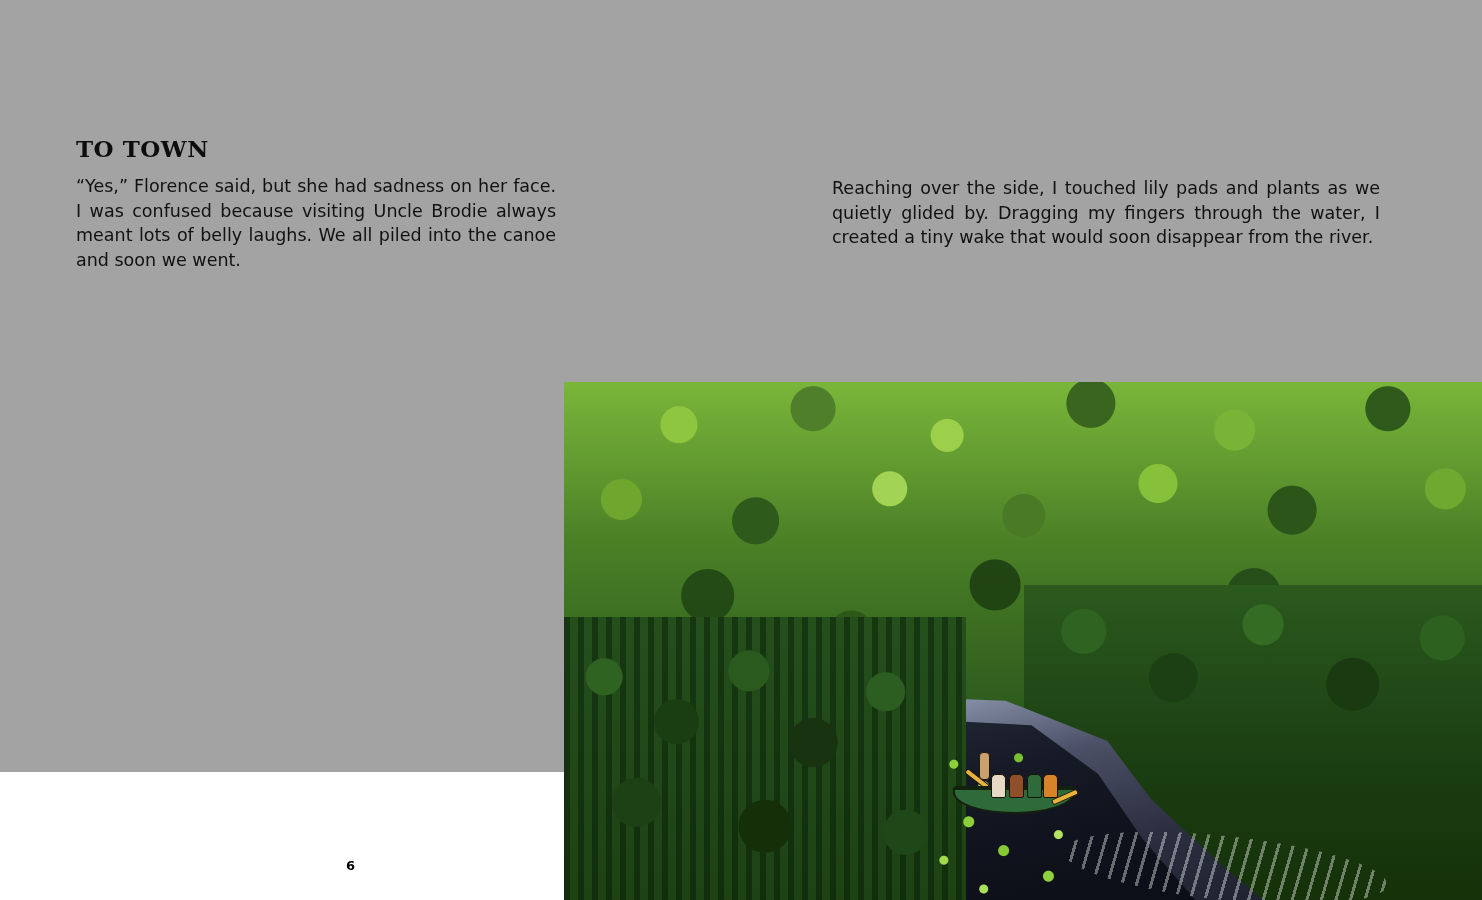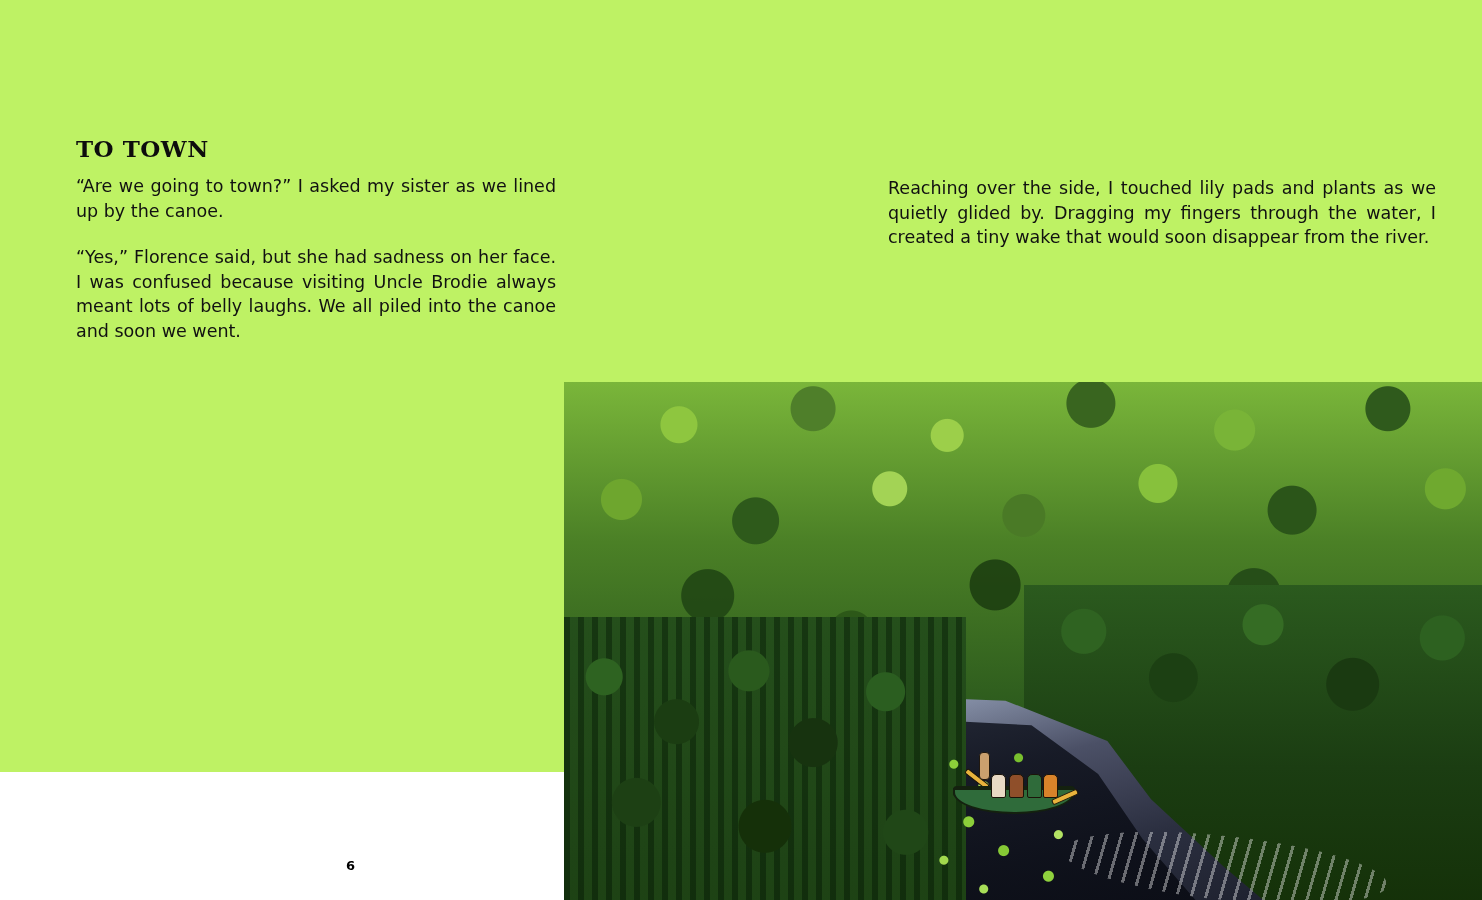--- a/index.html
+++ b/index.html
@@ -11,21 +11,21 @@
     width: 1482px;
     height: 900px;
     overflow: hidden;
     font-family: "DejaVu Sans", sans-serif;
     color: #000000;
   }
   .page {
     position: relative;
     width: 1482px;
     height: 772px;
-    background: #bef264;
+    background: #a3a3a3;
   }
 
   
   .chapter-title {
     position: absolute;
     left: 76px;
     top: 120px;
     font-family: "DejaVu Serif", serif;
     font-size: 23px;
     font-weight: bold;
@@ -33,21 +33,21 @@
     color: #0d0d0d;
   }
   .col-left {
     position: absolute;
     left: 76px;
     top: 174px;
     width: 480px;
   }
   .col-right {
     position: absolute;
-    left: 888px;
+    left: 832px;
     top: 176px;
     width: 548px;
   }
   .body-par {
     font-family: "DejaVu Sans", sans-serif;
     font-size: 17.5px;
     line-height: 24.5px;
     text-align: justify;
     color: #111111;
     margin: 0 0 22px 0;
@@ -261,21 +261,20 @@
   .p-right { left: 104px; top: 44px; transform: rotate(-24deg); }
 </style>
 </head>
 <body>
 
 <div class="page">
 
   <h1 class="chapter-title">TO TOWN</h1>
 
   <div class="col-left">
-    <p class="body-par">“Are we going to town?” I asked my sister as we lined up by the canoe.</p>
     <p class="body-par">“Yes,” Florence said, but she had sadness on her face. I was confused because visiting Uncle Brodie always meant lots of belly laughs. We all piled into the canoe and soon we went.</p>
   </div>
 
   <div class="col-right">
     <p class="body-par">Reaching over the side, I touched lily pads and plants as we quietly glided by. Dragging my fingers through the water, I created a tiny wake that would soon disappear from the river.</p>
   </div>
 
   <div class="page-number">6</div>
 
   <figure class="photo">

